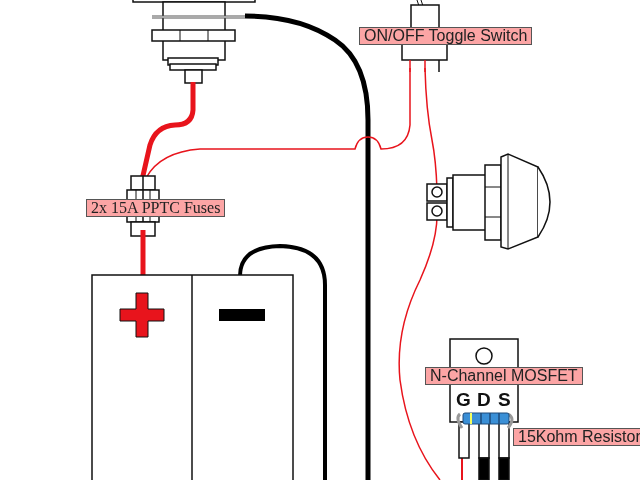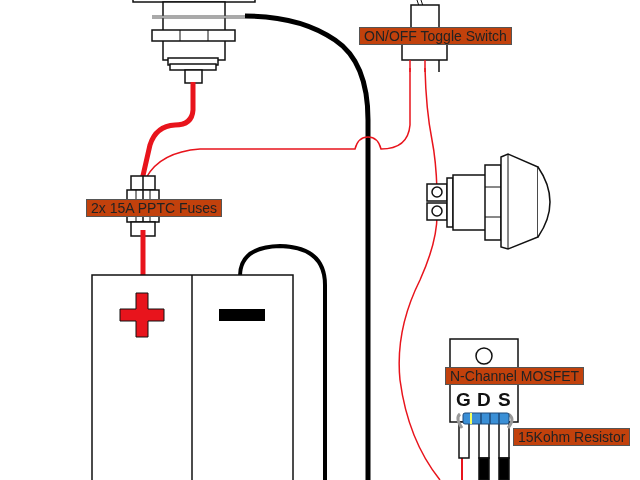--- a/index.html
+++ b/index.html
@@ -1,18 +1,18 @@
 <!DOCTYPE html>
 <html><head>
 <meta charset="utf-8">
 <style>
   html, body { margin:0; padding:0; background:#ffffff; }
   body { width:640px; height:480px; overflow:hidden; position:relative; font-family:"Liberation Sans", sans-serif; }
   svg { position:absolute; left:0; top:0; }
-  .lbl { position:absolute; background:#c2410c; border:1px solid #555; font-size:14px; color:#222; padding:1px 4px; white-space:nowrap; line-height:14px; }
+  .lbl { position:absolute; background:#fca5a5; border:1px solid #555; font-size:16px; color:#222; padding:1px 4px; white-space:nowrap; line-height:14px; }
   .pin { position:absolute; font-size:19px; font-weight:bold; color:#111; }
 </style>
 </head>
 <body>
 
 <svg width="640" height="480" viewBox="0 0 640 480">
 
   <g fill="#fff" stroke="#111" stroke-width="1.5">
     <rect x="133" y="-5" width="122" height="7"></rect>
     <rect x="163" y="2" width="62" height="58"></rect>
@@ -96,19 +96,19 @@
     <path d="M508 414 Q516 418 508 428" fill="none" stroke="#999" stroke-width="3"></path>
     <rect x="463" y="413" width="46" height="11" rx="2" fill="#3a8fd6" stroke="#1c4a7a" stroke-width="1"></rect>
     <line x1="471" y1="413" x2="471" y2="424" stroke="#f4ff60" stroke-width="2"></line>
     <line x1="481" y1="413" x2="481" y2="424" stroke="#1c4a7a" stroke-width="1.5"></line>
     <line x1="490" y1="413" x2="490" y2="424" stroke="#1c4a7a" stroke-width="1.5"></line>
     <line x1="499" y1="413" x2="499" y2="424" stroke="#1c4a7a" stroke-width="1.5"></line>
   </g>
 </svg>
 
 <div class="lbl" style="left:359px;top:27px;">ON/OFF Toggle Switch</div>
-<div class="lbl" style="left:86px;top:199px;">2x 15A PPTC Fuses</div>
-<div class="lbl" style="left:445px;top:367px;">N-Channel MOSFET</div>
+<div class="lbl" style="left:86px;top:199px;font-family:Liberation Serif, serif;">2x 15A PPTC Fuses</div>
+<div class="lbl" style="left:425px;top:367px;">N-Channel MOSFET</div>
 <div class="lbl" style="left:513px;top:428px;">15Kohm Resistor</div>
 
 <div class="pin" style="left:456px;top:389px;">G</div>
 <div class="pin" style="left:477px;top:389px;">D</div>
 <div class="pin" style="left:498px;top:389px;">S</div>
 
 </body></html>

